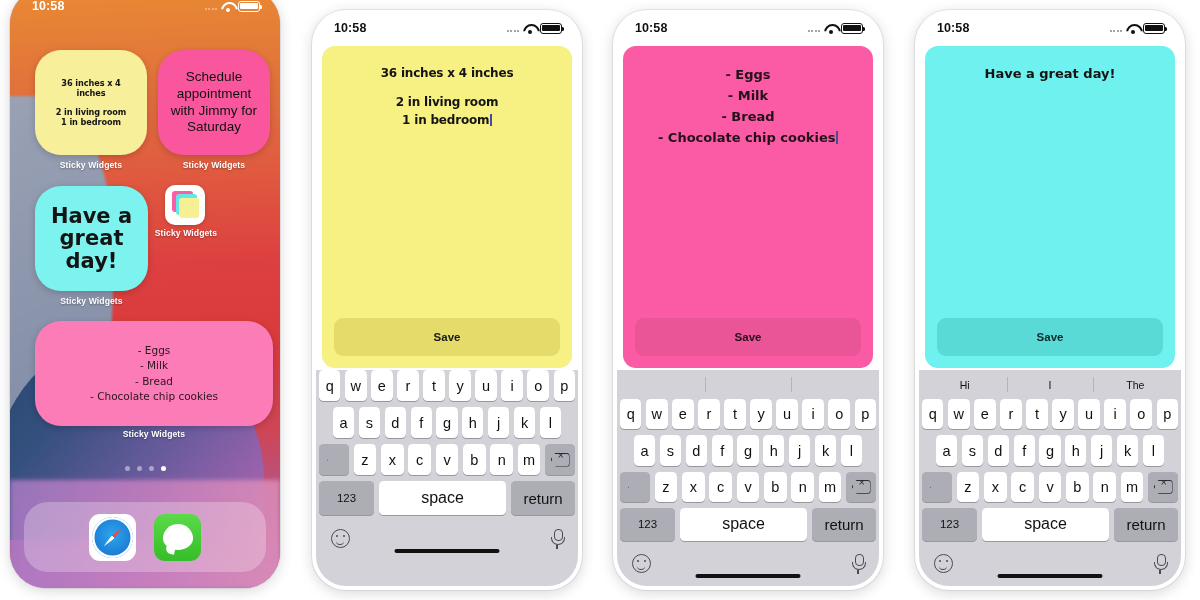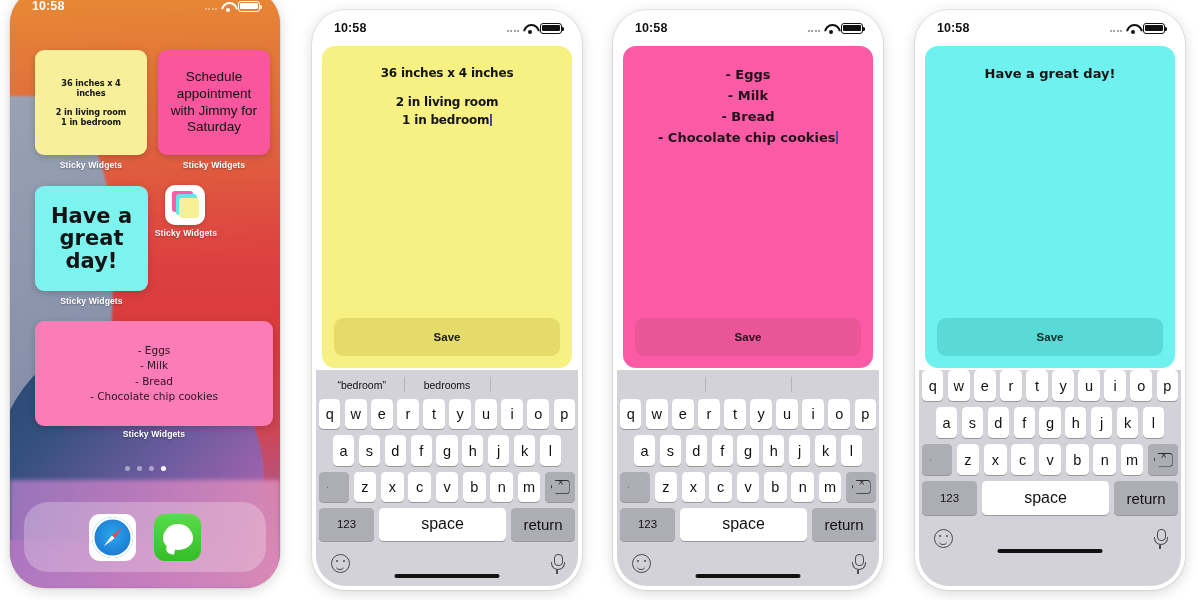--- a/index.html
+++ b/index.html
@@ -72,21 +72,21 @@
     border-radius: 48% 52% 0 0 / 70% 70% 0 0;
     filter: blur(0.6px);
   }
   .wp-pinkbottom {
     position: absolute; left: 0; bottom: 0; width: 100%; height: 18%;
     background: linear-gradient(100deg,#a87ac4,#c57fc0 45%,#e08fb6 100%);
     opacity: .85; filter: blur(2px);
   }
 
   .widget {
-    position: absolute; border-radius: 9px;
+    position: absolute; border-radius: 26px;
     box-shadow: 0 2px 7px rgba(0,0,0,.18);
     display: flex; align-items: center; justify-content: center;
     text-align: center; overflow: hidden;
   }
   .widget .wtxt { width: 100%; padding: 4px 6px; line-height: 1.22; }
   .wlabel {
     position: absolute; color: #fff; font-size: 8.6px; font-weight: 600;
     text-align: center; text-shadow: 0 1px 2px rgba(0,0,0,.35); letter-spacing: .1px;
   }
   .hand { font-family: "DejaVu Sans", sans-serif; font-weight: bold; color: #141414; }
@@ -349,25 +349,20 @@
         <div class="note-text hand">
           <span>36 inches x 4 inches</span>
           <span class="gap"></span>
           <span>2 in living room</span><br>
           <span class="note-line"><span>1 in bedroom</span><span class="caret"></span></span>
         </div>
         <div class="save-btn">Save</div>
       </div>
 
       <div class="keyboard">
-        <div class="predbar">
-          <div class="pred">“bedroom”</div>
-          <div class="pred">bedrooms</div>
-          <div class="pred"></div>
-        </div>
         <div class="krow r1">
           <div class="key">q</div>
           <div class="key">w</div>
           <div class="key">e</div>
           <div class="key">r</div>
           <div class="key">t</div>
           <div class="key">y</div>
           <div class="key">u</div>
           <div class="key">i</div>
           <div class="key">o</div>
@@ -522,20 +517,25 @@
       </div>
 
       <div class="note" id="note4">
         <div class="note-text hand">
           <span>Have a great day!</span>
         </div>
         <div class="save-btn">Save</div>
       </div>
 
       <div class="keyboard">
+        <div class="predbar">
+          <div class="pred">Hi</div>
+          <div class="pred">I</div>
+          <div class="pred">The</div>
+        </div>
         <div class="krow r1">
           <div class="key">q</div>
           <div class="key">w</div>
           <div class="key">e</div>
           <div class="key">r</div>
           <div class="key">t</div>
           <div class="key">y</div>
           <div class="key">u</div>
           <div class="key">i</div>
           <div class="key">o</div>

